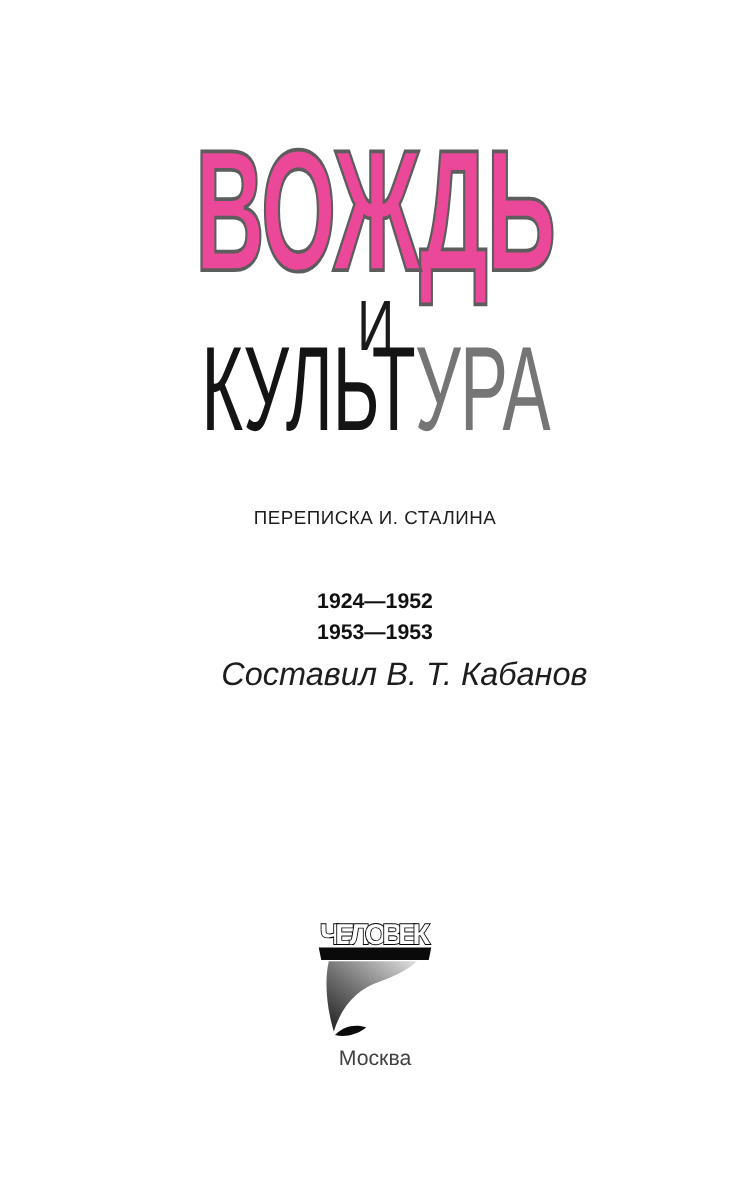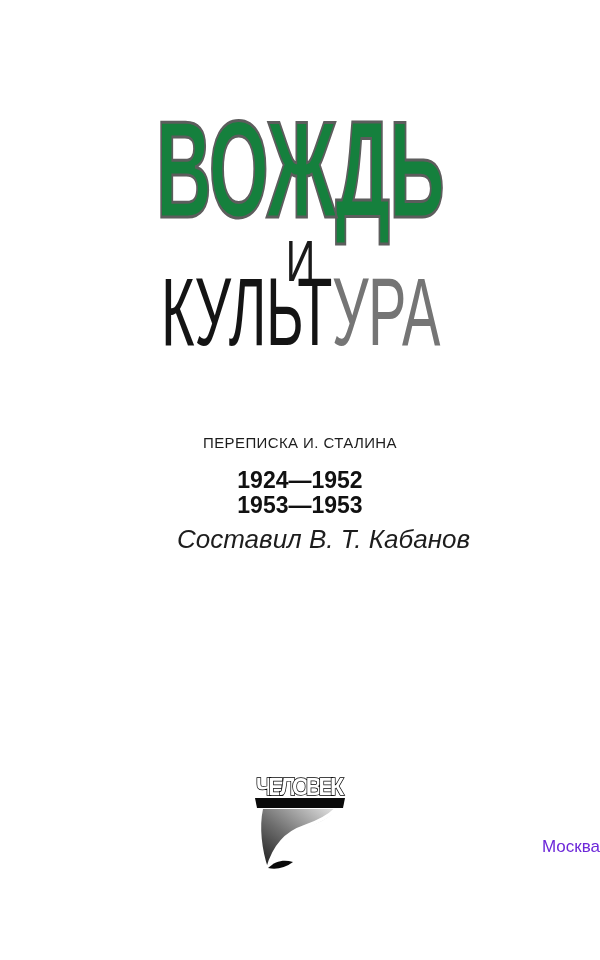--- a/index.html
+++ b/index.html
@@ -21,21 +21,21 @@
     right: 0;
     text-align: center;
     white-space: nowrap;
   }
   
   .title-main {
     top: 100px;
     font-size: 138px;
     line-height: 1;
     font-weight: bold;
-    color: #15803d;
+    color: #ec4899;
   }
   .title-main .squeeze {
     display: inline-block;
     transform: scaleX(0.56);
     transform-origin: 50% 50%;
     -webkit-text-stroke: 3px #5d5d5d;
     letter-spacing: -0.015em;
   }
   
   .title-and {
@@ -65,52 +65,50 @@
   .title-second .ura {
     color: #757575;
   }
   
   .subtitle {
     top: 404px;
     font-size: 15px;
     line-height: 22px;
     letter-spacing: 0.4px;
     color: #1d1d1d;
-    margin-top: 28px;
   }
   
   .dates {
     top: 468px;
-    font-size: 23px;
+    font-size: 17px;
     font-weight: bold;
     line-height: 25px;
     color: #111111;
   }
   
   .compiler {
     top: 524px;
     font-size: 26px;
     font-style: italic;
     color: #1d1d1d;
     padding-left: 47px;
   }
   
   .logo-wrap {
-    top: 771px;
+    top: 731px;
   }
   .logo-wrap svg {
     display: inline-block;
   }
   
   .imprint {
     top: 836px;
     font-size: 17px;
     line-height: 22px;
-    color: #6d28d9;
-    text-align: right;
+    color: #404040;
   }
 </style>
 </head>
 <body>
 
 <div class="abs-center title-main">
   <span class="squeeze">ВОЖДЬ</span>
 </div>
 
 <div class="abs-center title-and">

